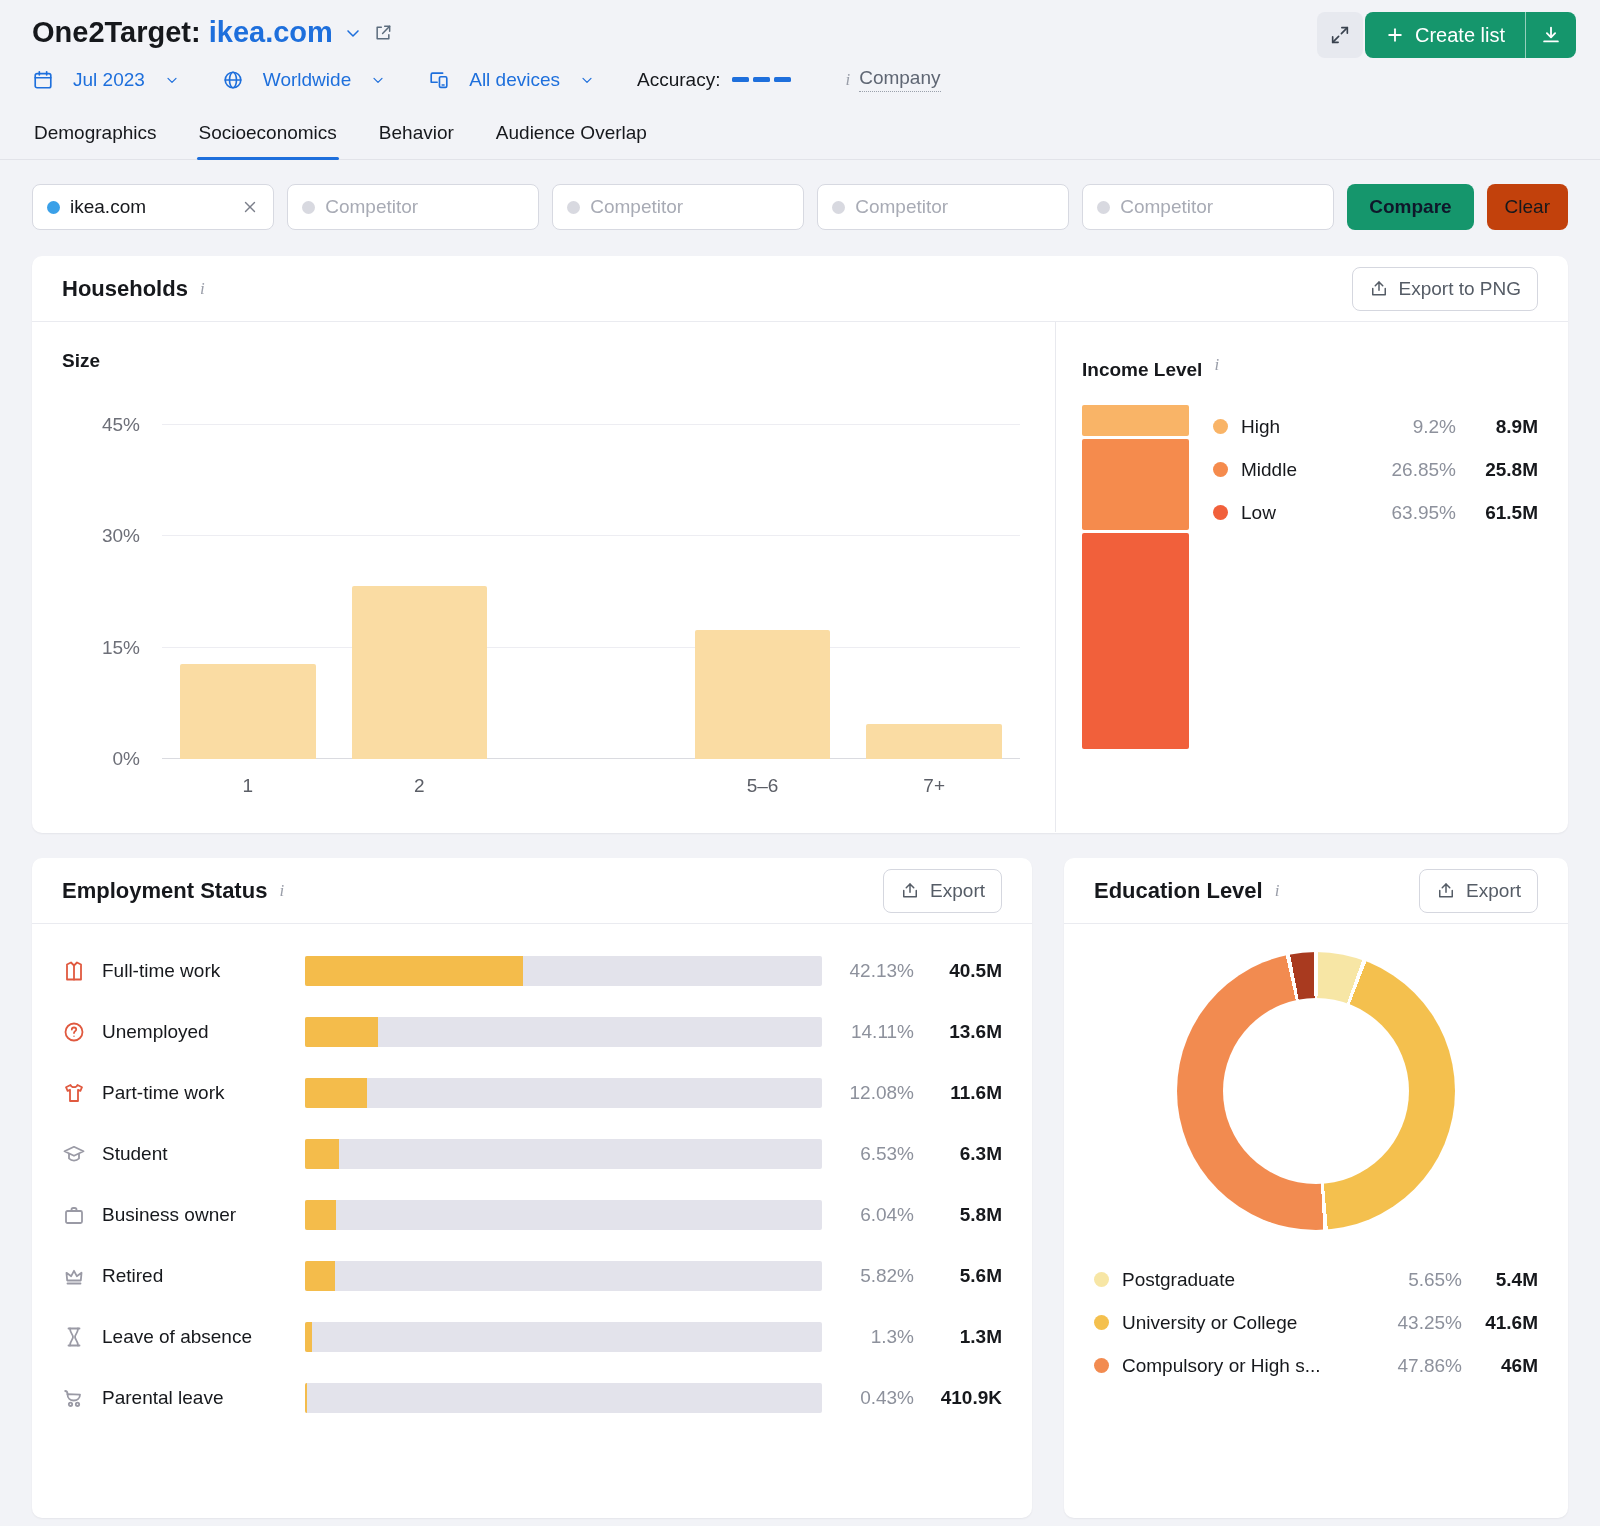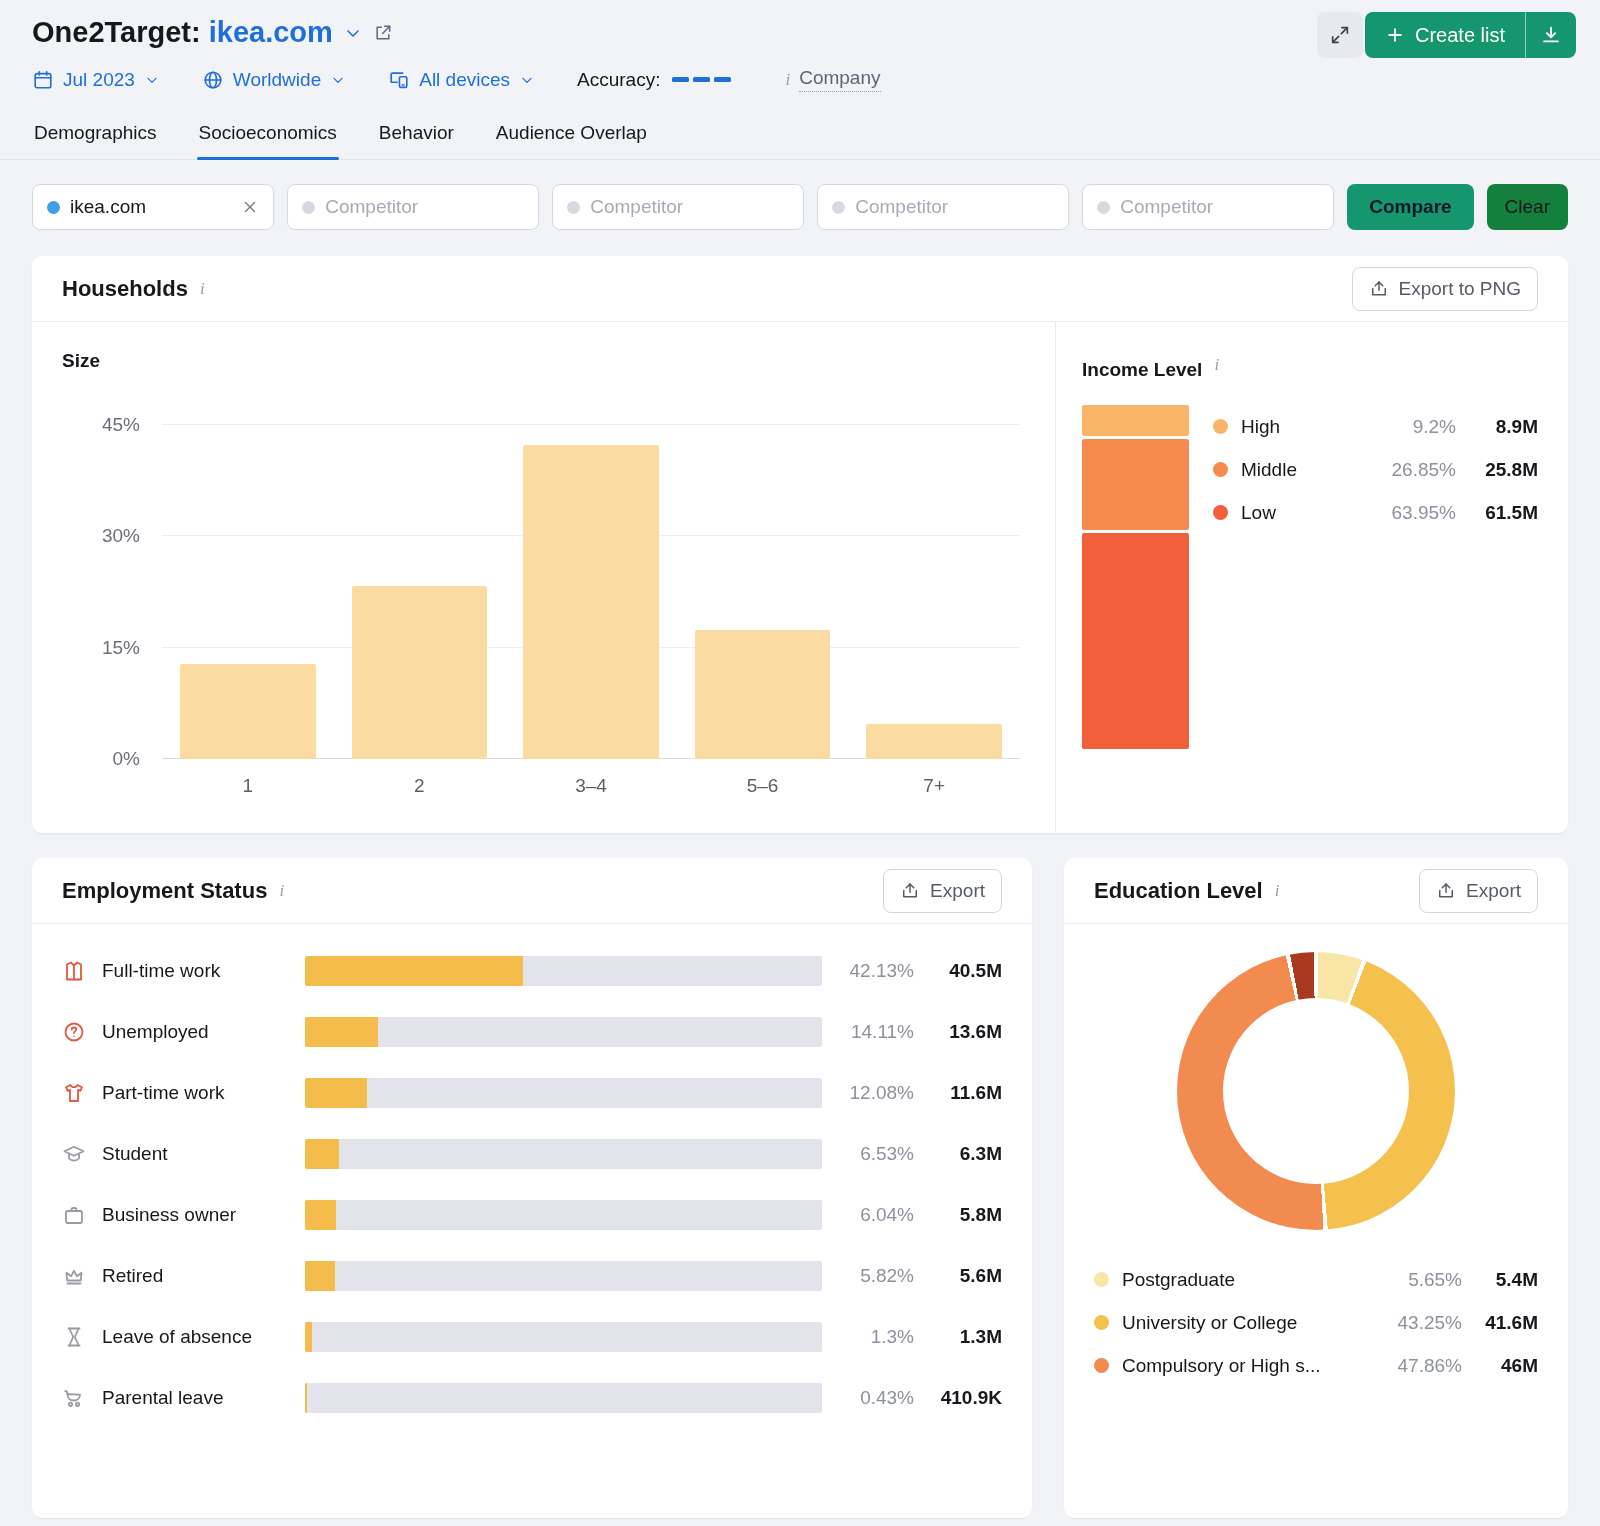--- a/index.html
+++ b/index.html
@@ -22,42 +22,42 @@
   .title-chevron { color:#1e6fdc; }
   .ext-link { color:#5b6b7c; }
   .header-actions { position:absolute; top:12px; right:24px; display:flex; gap:2px; align-items:center; }
   .expand-btn { width:46px; height:46px; background:#e7e9ef; border-radius:8px; display:grid; place-items:center; color:#39424e; border:none; cursor:pointer; }
   .split-btn { display:flex; background:#15966c; border-radius:8px; overflow:hidden; height:46px; }
   .create-list-btn { display:flex; align-items:center; gap:10px; padding:0 20px; color:#fff; font-size:20px; background:transparent; border:none; cursor:pointer; font-family:inherit; }
   .split-divider { width:1px; background:rgba(255,255,255,.55); }
   .download-btn { width:50px; display:grid; place-items:center; color:#fff; background:transparent; border:none; cursor:pointer; }
 
   .filter-row { margin-top:18px; padding:0 32px; display:flex; align-items:center; gap:42px; }
-  .filter { display:flex; align-items:center; gap:9px; color:#1e6fdc; cursor:pointer; }
+  .filter { display:flex; align-items:center; gap:19px; color:#1e6fdc; cursor:pointer; }
   .accuracy { display:flex; align-items:center; gap:12px; }
   .dashes { display:flex; gap:4px; }
   .dash { width:17px; height:5px; background:#1e6fdc; border-radius:1.5px; }
   .company { display:flex; align-items:center; gap:9px; cursor:pointer; }
   .company-label { color:#5f6673; border-bottom:1px dotted #9aa0ab; padding-bottom:2px; }
 
   .tabs { margin-top:22px; padding:0 32px; border-bottom:1px solid #e2e3e9; display:flex; gap:38px; }
   .tab { padding:8px 2px 15px; cursor:pointer; position:relative; color:#16181c; }
   .tab.active::after { content:""; position:absolute; left:0; right:0; bottom:-1px; height:3px; background:#1e6fdc; border-radius:2px; }
 
   
   .selector-row { margin:24px 32px 0; display:flex; gap:13px; align-items:center; }
   .domain-box { width:252px; height:46px; border:1px solid #d7d9e1; border-radius:8px; background:#fff; display:flex; align-items:center; padding:0 14px; gap:10px; }
   .dot { width:13px; height:13px; border-radius:50%; flex:none; }
   .dot.main { background:#3aa0e8; }
   .dot.placeholder { background:#d8d9e0; }
   .comp-input { border:none; outline:none; flex:1; min-width:0; font:19px "Liberation Sans",sans-serif; color:#16181c; background:transparent; }
   .comp-input::placeholder { color:#a8abb5; }
   .close-x { margin-left:auto; color:#7b7f8a; background:none; border:none; cursor:pointer; }
   .compare-btn { height:46px; padding:0 22px; background:#15966c; color:#0f172a; border:none; border-radius:8px; font-size:19px; font-weight:700; cursor:pointer; font-family:inherit; }
-  .clear-btn { height:46px; padding:0 18px; background:#15803d; color:#16181c; border:none; border-radius:8px; font-size:19px; cursor:pointer; font-family:inherit; }
+  .clear-btn { height:46px; padding:0 18px; background:#c2410c; color:#16181c; border:none; border-radius:8px; font-size:19px; cursor:pointer; font-family:inherit; }
 
   
   .card { background:#fff; border-radius:10px; box-shadow:0 1px 2px rgba(20,20,40,.06); }
   .card-header { height:66px; display:flex; align-items:center; padding:0 30px; border-bottom:1px solid #eaebf0; }
   .card-title { font-size:22px; font-weight:700; }
   .info-i { margin-left:12px; color:#9a9ea9; font-size:17px; font-family:"Liberation Serif",serif; font-style:italic; cursor:pointer; }
   .export-btn { margin-left:auto; height:44px; border:1px solid #d5d7df; border-radius:8px; background:#fff; display:flex; align-items:center; gap:10px; padding:0 16px; color:#555c66; font-size:19px; cursor:pointer; font-family:inherit; }
 
   .households-card { margin:26px 32px 0; height:577px; }
   .households-body { display:flex; height:510px; }
@@ -283,24 +283,20 @@
           <div class="gridline" style="bottom: 100%;"></div>
           <div class="ytick" style="bottom: 100%;">45%</div>
           <div class="bar-slot" style="left: 0%; width: 20%;">
             <div class="size-bar" style="height: 28.4444%; background: rgb(250, 220, 163);"></div>
             <div class="cat-label">1</div>
           </div>
           <div class="bar-slot" style="left: 20%; width: 20%;">
             <div class="size-bar" style="height: 51.7778%; background: rgb(250, 220, 163);"></div>
             <div class="cat-label">2</div>
           </div>
-          <div class="bar-slot" style="left: 40%; width: 20%;">
-            <div class="size-bar" style="height: 94%; background: rgb(250, 220, 163);"></div>
-            <div class="cat-label">3–4</div>
-          </div>
           <div class="bar-slot" style="left: 60%; width: 20%;">
             <div class="size-bar" style="height: 38.6667%; background: rgb(250, 220, 163);"></div>
             <div class="cat-label">5–6</div>
           </div>
           <div class="bar-slot" style="left: 80%; width: 20%;">
             <div class="size-bar" style="height: 10.4444%; background: rgb(250, 220, 163);"></div>
             <div class="cat-label">7+</div>
           </div>
         </div>
     </div>

